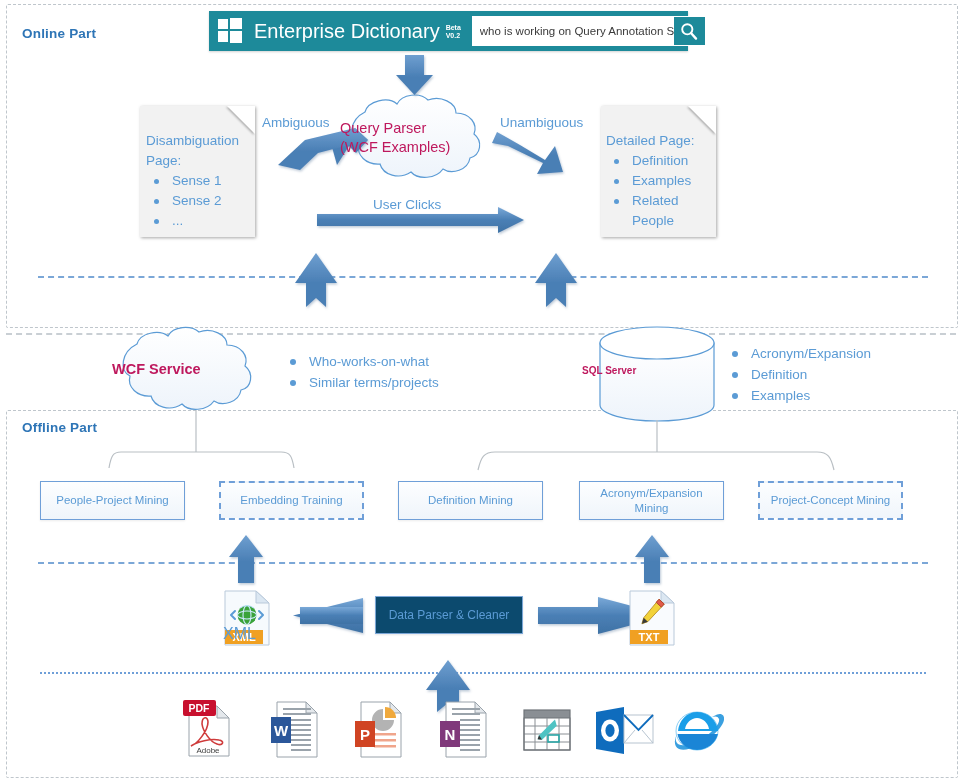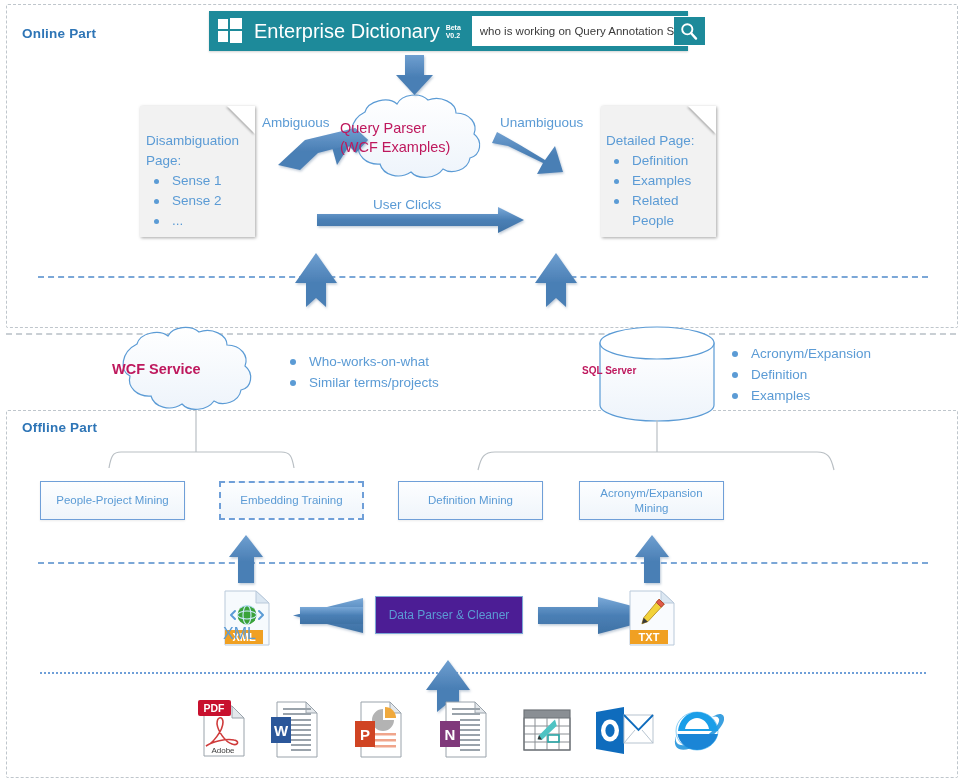--- a/index.html
+++ b/index.html
@@ -107,21 +107,21 @@
   
   .pbox{
     position:absolute;display:flex;align-items:center;justify-content:center;
     text-align:center;font-size:11.5px;color:#5b9bd5;line-height:15px;
     background:linear-gradient(180deg,#fdfeff 0%,#eff5fb 100%);
     border:1px solid #6f9fd8;box-shadow:0 1px 2px rgba(0,0,0,.08);
     padding:0 4px;box-sizing:border-box;
   }
   .pbox.dashed{border:2px dashed #6f9fd8;box-shadow:none;}
   .pbox.plain{
-    background:#4c1d95;border:1px solid #7ba7d7;box-shadow:0 1px 2px rgba(0,0,0,.10);
+    background:#0c4a6e;border:1px solid #7ba7d7;box-shadow:0 1px 2px rgba(0,0,0,.10);
   }
 
   
   .fileicon{position:absolute;}
   .appicon{position:absolute;}
 
   
   svg.arrowlayer{position:absolute;left:0;top:0;pointer-events:none;}
 </style>
 </head>
@@ -320,20 +320,21 @@
       <li>Acronym/Expansion</li>
       <li>Definition</li>
       <li>Examples</li>
     </ul>
   </div>
 
   <div class="pbox" style="left:40px;top:481px;width:145px;height:39px;">People-Project Mining</div>
   <div class="pbox dashed" style="left:219px;top:481px;width:145px;height:39px;">Embedding Training</div>
   <div class="pbox" style="left:398px;top:481px;width:145px;height:39px;">Definition Mining</div>
   <div class="pbox" style="left:579px;top:481px;width:145px;height:39px;">Acronym/Expansion Mining</div>
+  <div class="pbox dashed" style="left:758px;top:481px;width:145px;height:39px;">Project-Concept Mining</div>
 
   <div class="pbox plain" style="left:375px;top:596px;width:148px;height:38px;font-size:12px;">Data Parser &amp; Cleaner</div>
 
   <div class="fileicon" style="left:223px;top:590px;width:48px;height:57px;">
     <svg width="48" height="57" viewBox="0 0 48 57">
       <path d="M2,1 L33,1 L46,13 L46,55 L2,55 Z" fill="#f6fafd" stroke="#b9c9da" stroke-width="1"></path>
       <path d="M33,1 L46,13 L33,13 Z" fill="#dbe7f2" stroke="#b9c9da" stroke-width="1"></path>
       <g>
         <circle cx="24" cy="25" r="9.5" fill="#3aa33a"></circle>
         <ellipse cx="24" cy="25" rx="9.5" ry="4" fill="none" stroke="#cfe9ff" stroke-width="1.1"></ellipse>
@@ -355,21 +356,21 @@
       <g transform="translate(9,8) rotate(-2)">
         <path d="M22,2 L27,7 L10,24 L4,26 L6,20 Z" fill="#f2d23a" stroke="#b8912b" stroke-width="0.9"></path>
         <path d="M22,2 L27,7 L24,10 L19,5 Z" fill="#e05b4a" stroke="#a8372a" stroke-width="0.8"></path>
         <path d="M4,26 L6,20 L10,24 Z" fill="#3a3a3a"></path>
       </g>
       <rect x="2" y="40" width="38" height="14" fill="#f0a022"></rect>
       <text x="21" y="51" font-family="Liberation Sans, sans-serif" font-size="11" font-weight="bold" fill="#ffffff" text-anchor="middle">TXT</text>
     </svg>
   </div>
 
-  <div class="appicon" style="left:192px;top:698px;width:58px;height:62px;text-align:right;">
+  <div class="appicon" style="left:177px;top:698px;width:58px;height:62px;text-align:right;">
     <svg width="58" height="62" viewBox="0 0 58 62">
       <path d="M12,8 L40,8 L52,20 L52,58 L12,58 Z" fill="#ffffff" stroke="#9aa3ab" stroke-width="1"></path>
       <path d="M40,8 L52,20 L40,20 Z" fill="#e4e8ec" stroke="#9aa3ab" stroke-width="1"></path>
       <path d="M25,26 C25,18 31,18 31,24 C31,33 20,46 14,48 C20,44 34,40 42,42 C48,43 46,48 40,46 C33,44 26,33 25,26 Z" fill="none" stroke="#cf3b3b" stroke-width="1.6"></path>
       <rect x="6" y="2" width="33" height="16" rx="2" fill="#c8102e"></rect>
       <text x="22" y="14" font-family="Liberation Sans, sans-serif" font-size="10.5" font-weight="bold" fill="#ffffff" text-anchor="middle">PDF</text>
       <text x="31" y="55" font-family="Liberation Sans, sans-serif" font-size="8" fill="#3c3c3c" text-anchor="middle">Adobe</text>
     </svg>
   </div>
 

